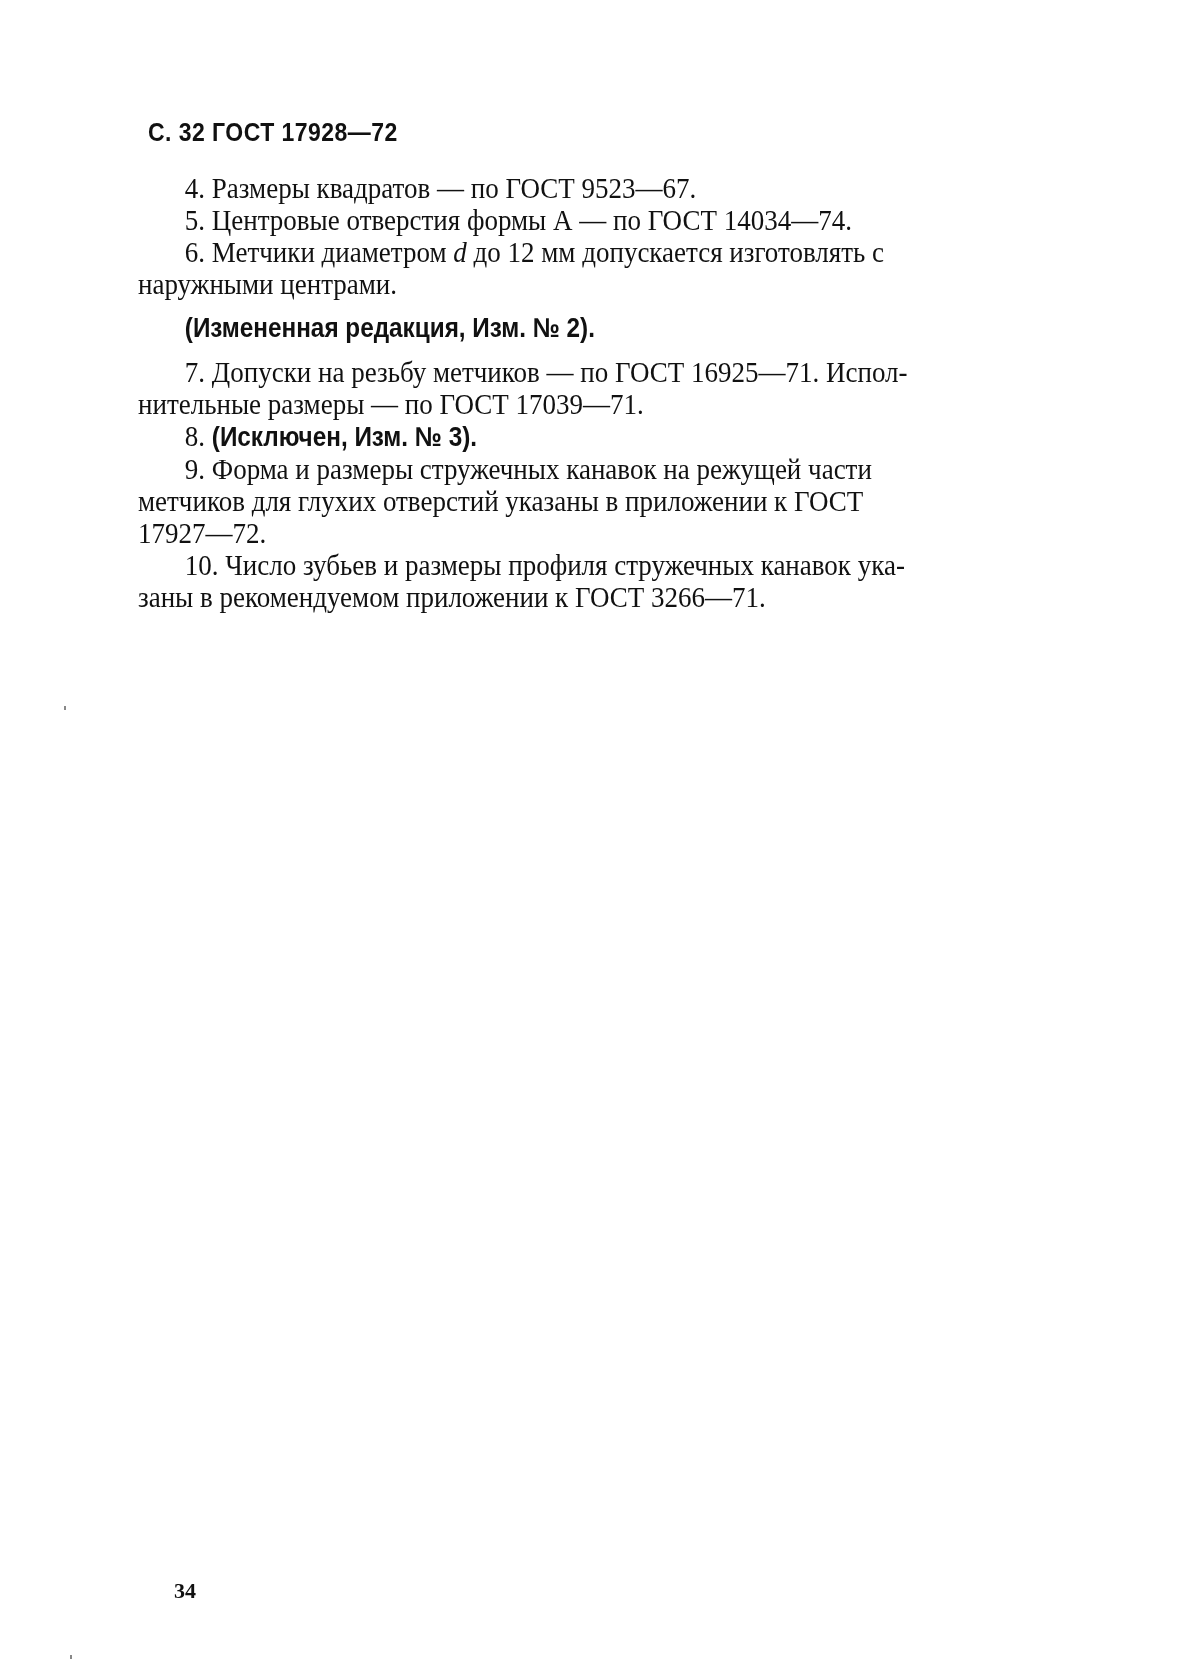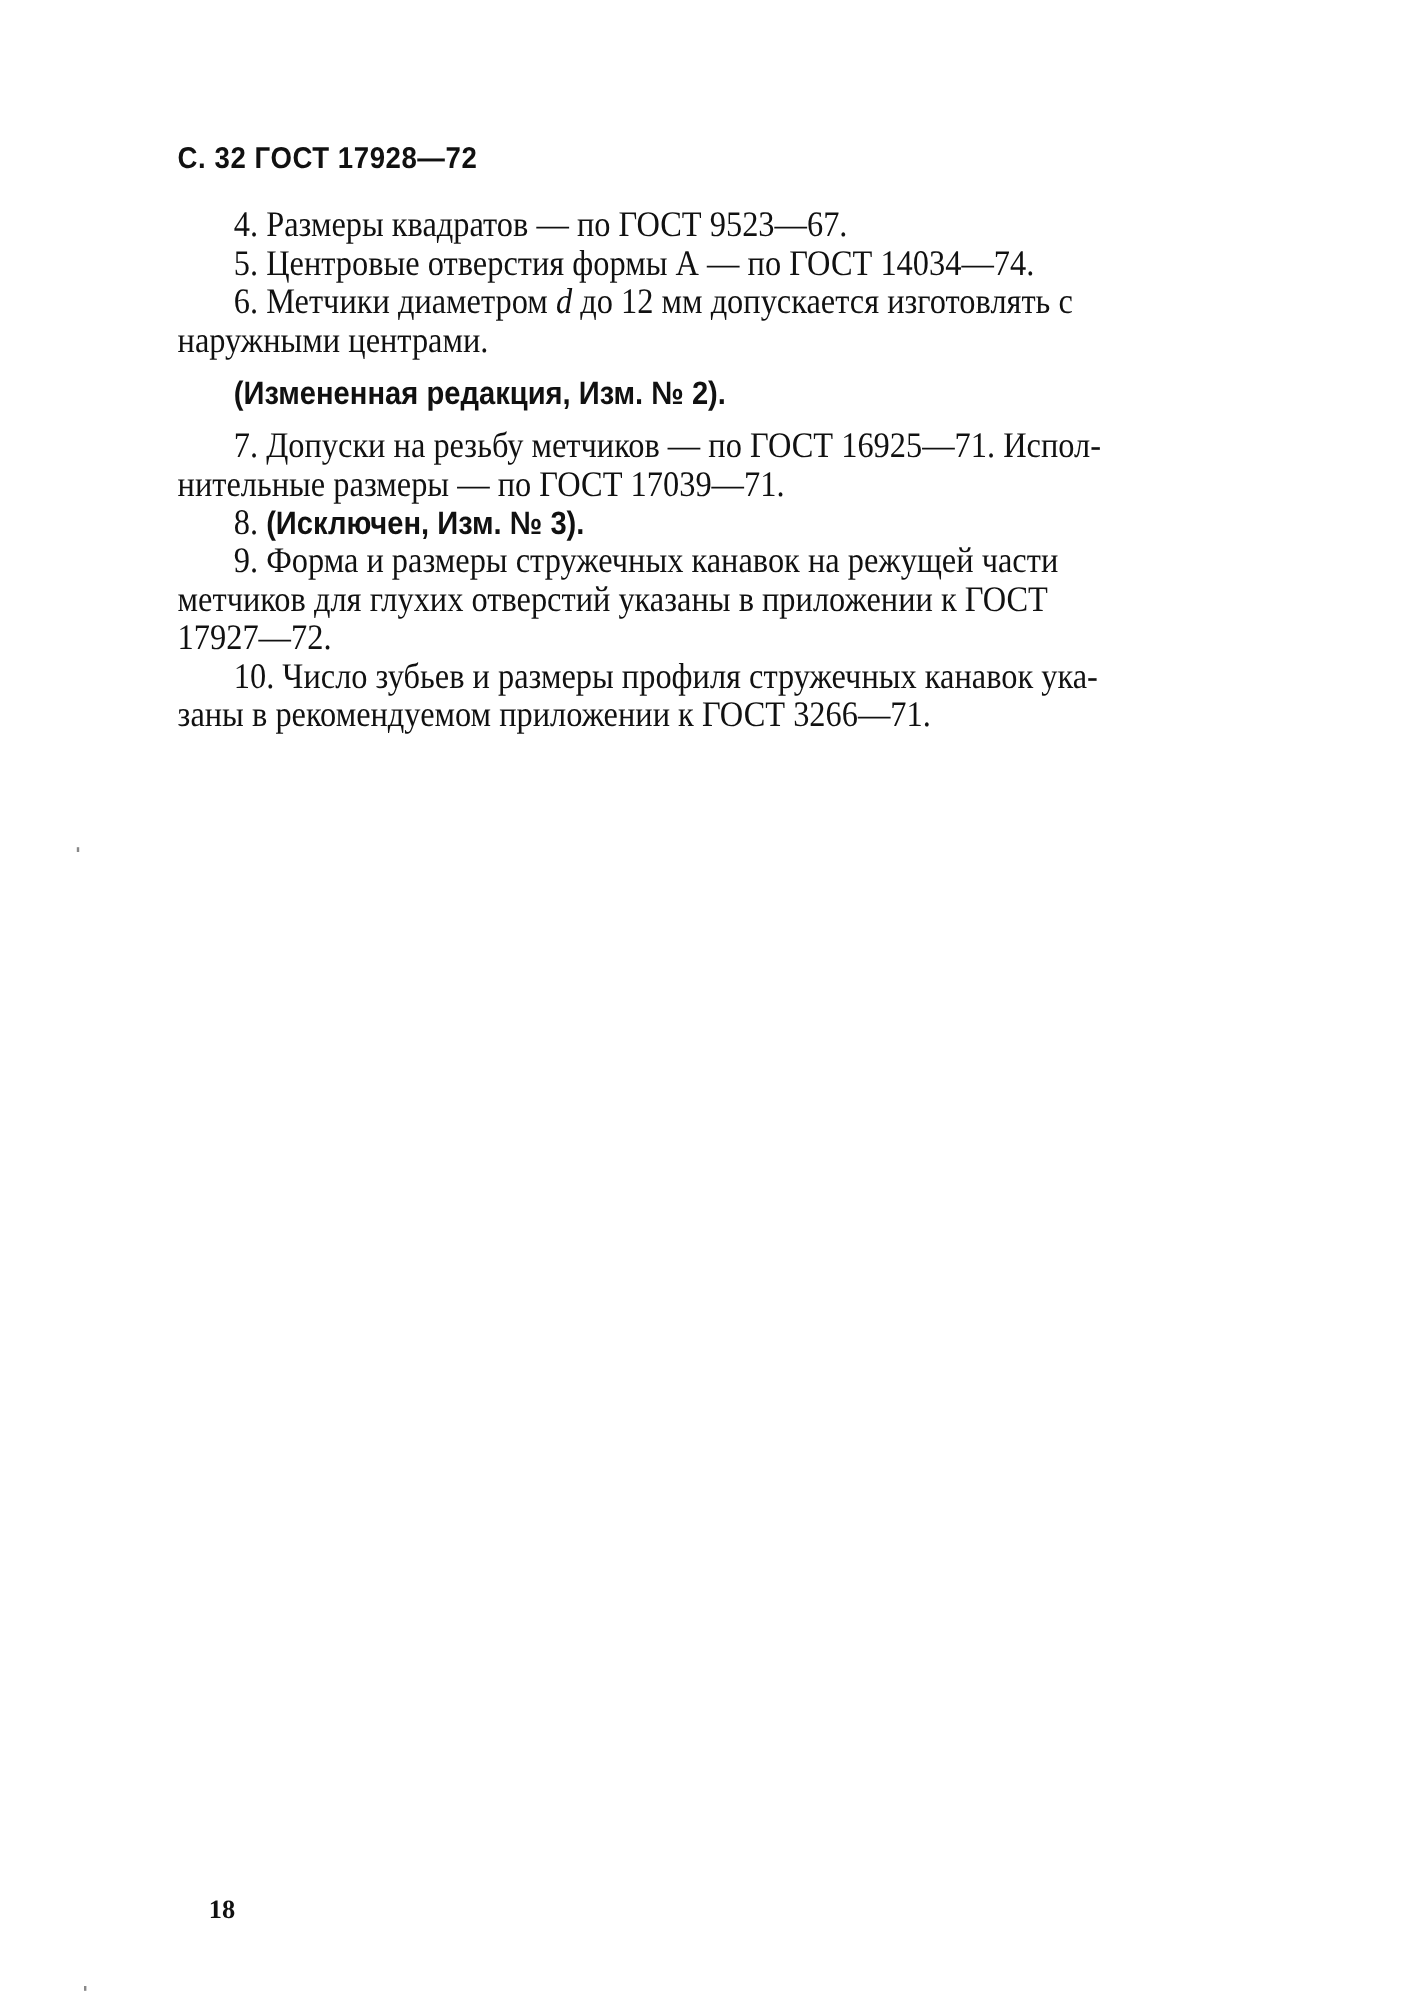--- a/index.html
+++ b/index.html
@@ -8,21 +8,21 @@
       font-family: "Liberation Serif", "DejaVu Serif", serif;
       color: #111111;
     }
     .page-header {
       position: absolute; left: 148px; top: 118px;
       font-family: "Liberation Sans", "DejaVu Sans", sans-serif;
       font-weight: bold; font-size: 25px; letter-spacing: 0.5px;
       transform: scaleX(0.92); transform-origin: left top;
     }
     .body-text {
-      position: absolute; left: 148px; top: 172px; width: 960px;
+      position: absolute; left: 138px; top: 172px; width: 960px;
       font-size: 30px; line-height: 32px;
     }
     .line {
       white-space: nowrap; display: block; position: relative;
       transform: scaleX(0.9); transform-origin: left center;
     }
     .indent { padding-left: 52px; }
     .bold { font-weight: bold; font-family: "Liberation Sans", "DejaVu Sans", sans-serif; font-size: 27px; }
     .italic { font-style: italic; }
     .gap { margin-top: 12px; }
@@ -82,13 +82,13 @@
     <span>10.</span>
     <span>Число зубьев и размеры профиля стружечных канавок ука-</span>
   </div>
   <div class="line">заны в рекомендуемом приложении к ГОСТ 3266—71.</div>
 
 </div>
 
 <div class="speck" style="left:64px; top:706px;"></div>
 <div class="speck" style="left:70px; top:1655px;"></div>
 
-<div class="page-number">18</div>
+<div class="page-number">34</div>
 
 </body></html>

